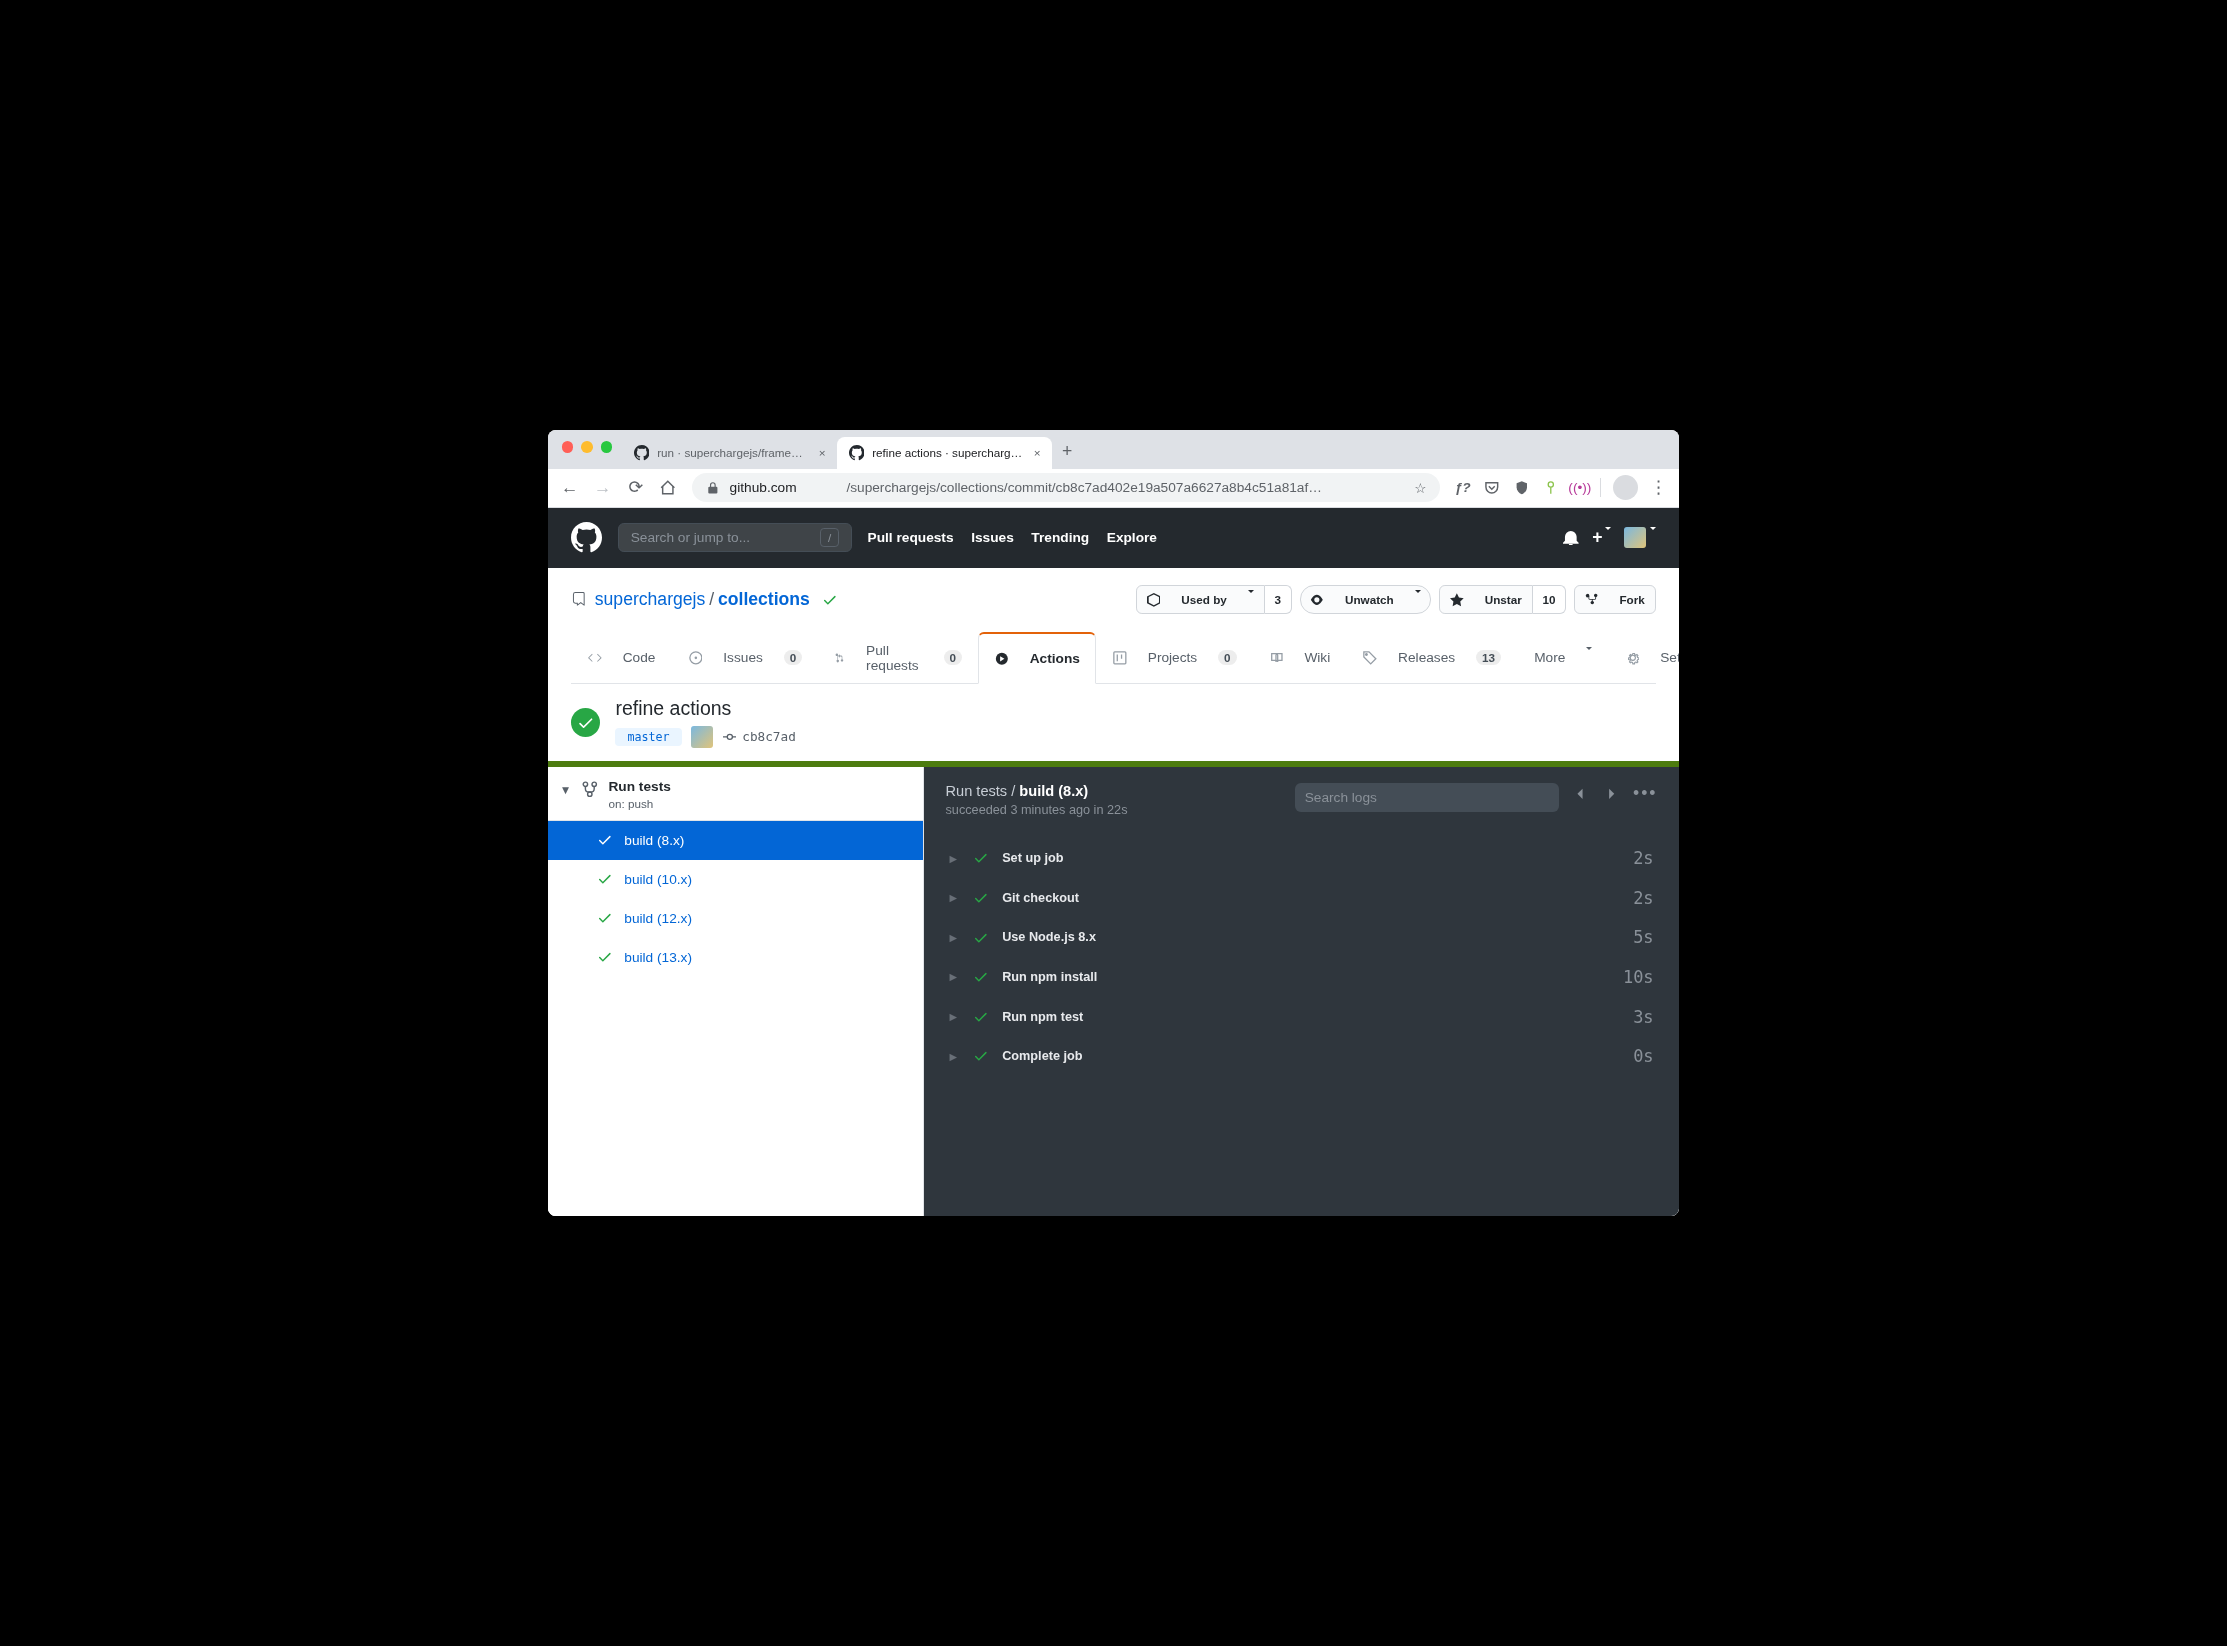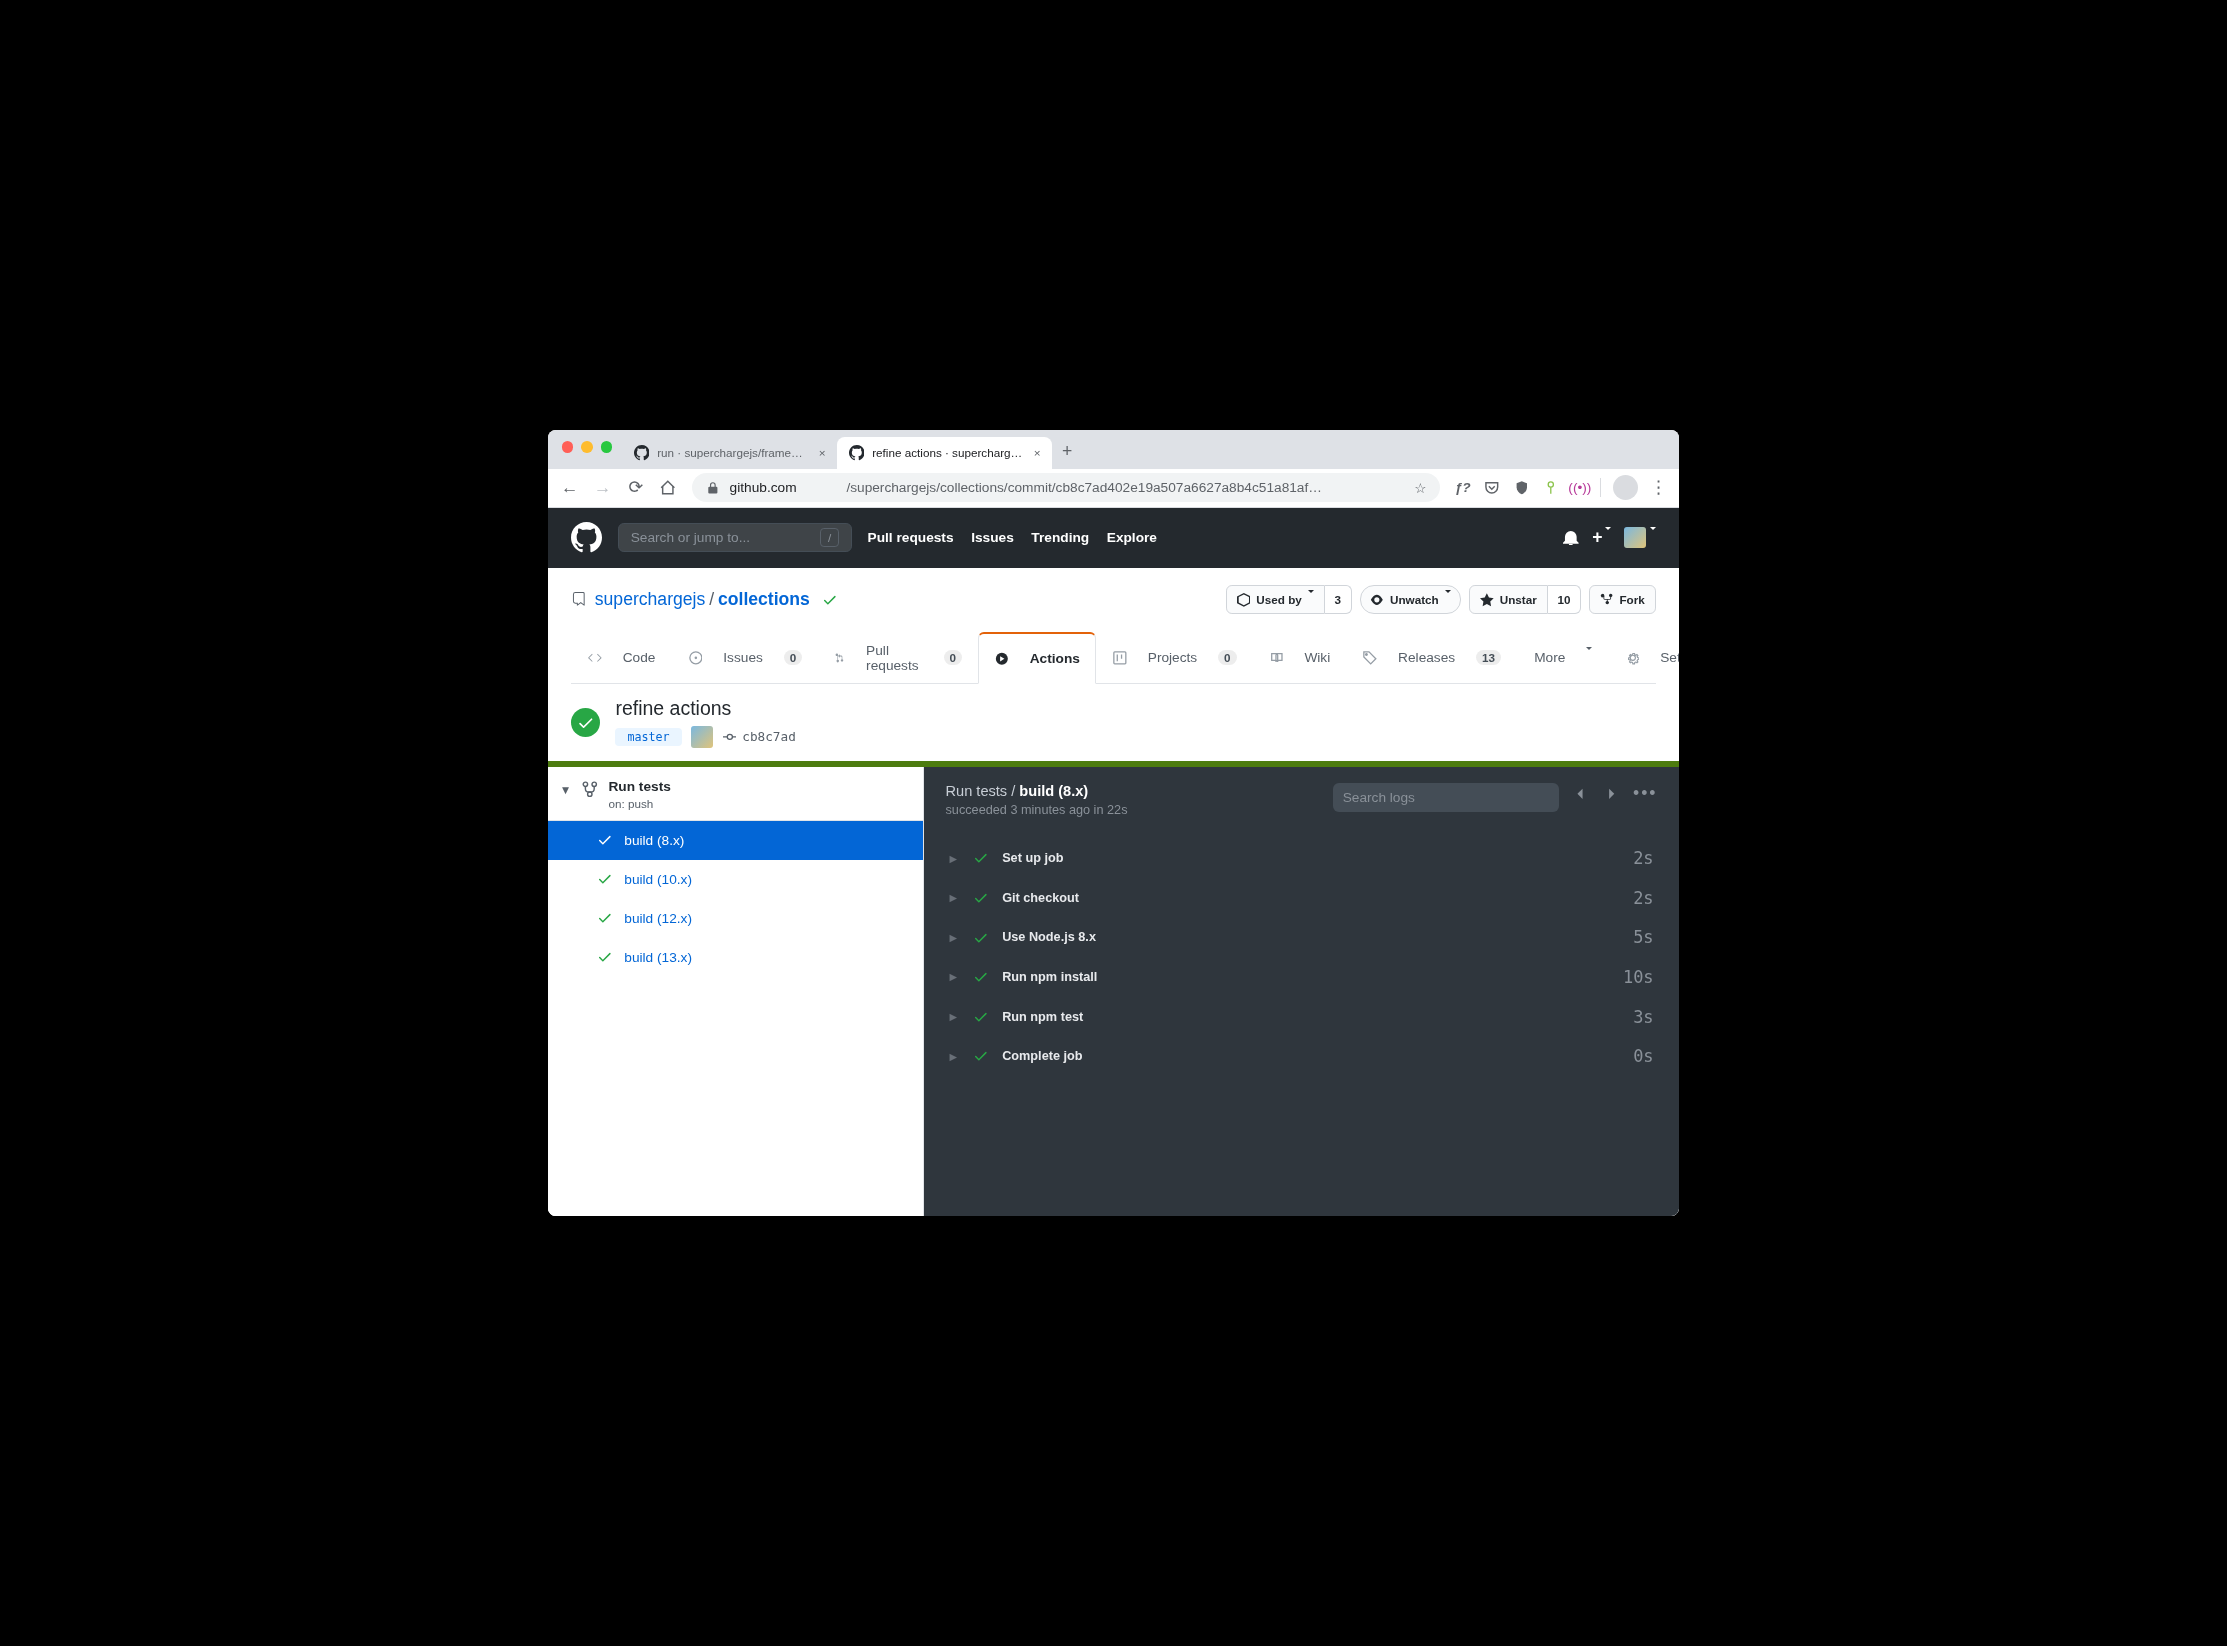--- a/index.html
+++ b/index.html
@@ -99,21 +99,21 @@
   .repo-path { font-size: 17.6px; }
   .repo-path a { color: #0366d6; text-decoration: none; }
   .repo-path .sep { color: #586069; margin: 0 3.9px; }
   .repo-path .name { font-weight: 600; }
   .status-check { color: #28a745; margin-left: 3.9px; }
   .repo-actions { margin-left: auto; display: flex; gap: 7.8px; }
   .btn-group { display: flex; }
   .btn {
     background: #fafbfc; border: 1px solid #d1d5da; padding: 3.9px 9.8px;
     font-size: 11.7px; font-weight: 600; color: #24292e; display: flex;
-    align-items: center; gap: 6px; cursor: pointer; line-height: 19.5px;
+    align-items: center; gap: 21px; cursor: pointer; line-height: 19.5px;
   }
   .btn-group .btn:first-child { border-radius: 5.9px 0 0 5.9px; }
   .btn-group .btn.count { border-left: none; border-radius: 0 5.9px 5.9px 0; background: #fff; font-weight: 600;}
   .btn .octicon { color: #24292e; }
   .caret-down::after { content: ''; border: 3.9px solid transparent; border-top-color: currentColor; margin-top: 3.9px;}
 
   
   .repo-tabs { display: flex; margin-top: 17.6px; border-bottom: 1px solid #e1e4e8; }
   .repo-tab {
     padding: 9.8px 15.6px; display: flex; align-items: center; gap: 21px;
@@ -169,21 +169,21 @@
   .job-item .check-icon { color: #28a745; }
   .job-item.selected .check-icon { color: #fff; }
 
   
   .log-panel { flex: 1; background: #2f363d; color: #e1e4e8; display: flex; flex-direction: column; }
   .log-header { padding: 15.6px 21.5px 13.7px 21.5px; display: flex; align-items: flex-start; gap: 15.6px; }
   .log-header-text .breadcrumb { font-size: 14.6px; color: #c8ced6; }
   .log-header-text .breadcrumb strong { color: #fff; font-weight: 600; }
   .log-header-text .substatus { font-size: 12.7px; color: #8a9199; margin-top: 3.9px;}
   .log-search {
-    background: #444d56; border-radius: 5.9px; height: 29px; width: 226px;
+    background: #444d56; border-radius: 5.9px; height: 29px; width: 264px;
     padding: 0 9.8px; display: flex; align-items: center; color: #8a9199;
     font-size: 13.7px; margin-left: auto;
   }
   .log-nav { display: flex; gap: 15.6px; align-items: center; color: #8a9199; }
   .log-steps { padding: 7.8px 21.5px; }
   .log-step {
     display: flex; align-items: center; gap: 13.7px; padding: 9.8px 3.9px;
     font-size: 12.7px;
   }
   .log-step .chev { color: #686f77; font-size: 9.8px; width: 9.8px;}

